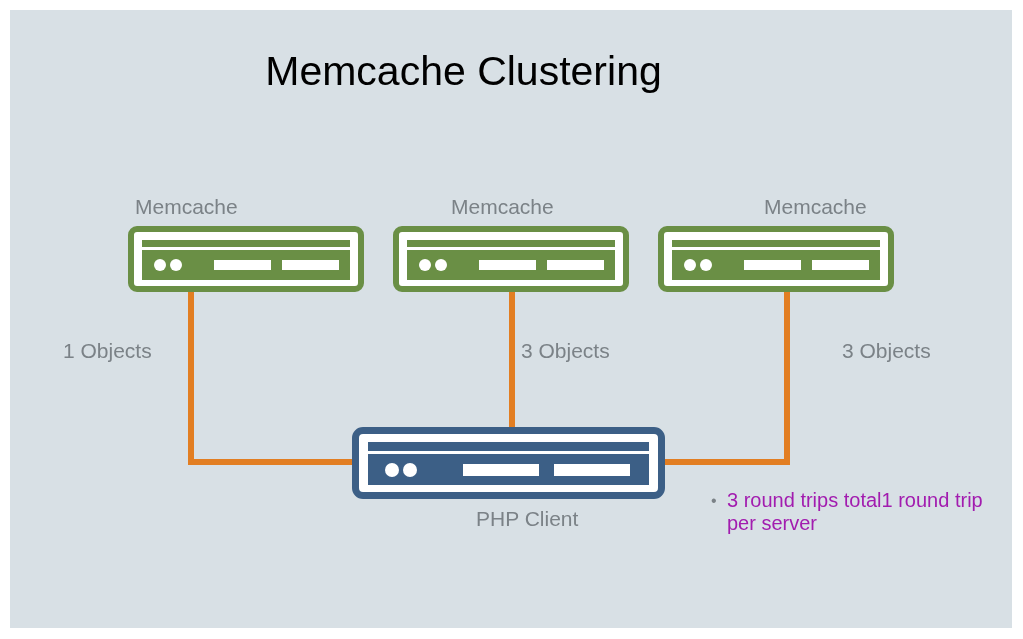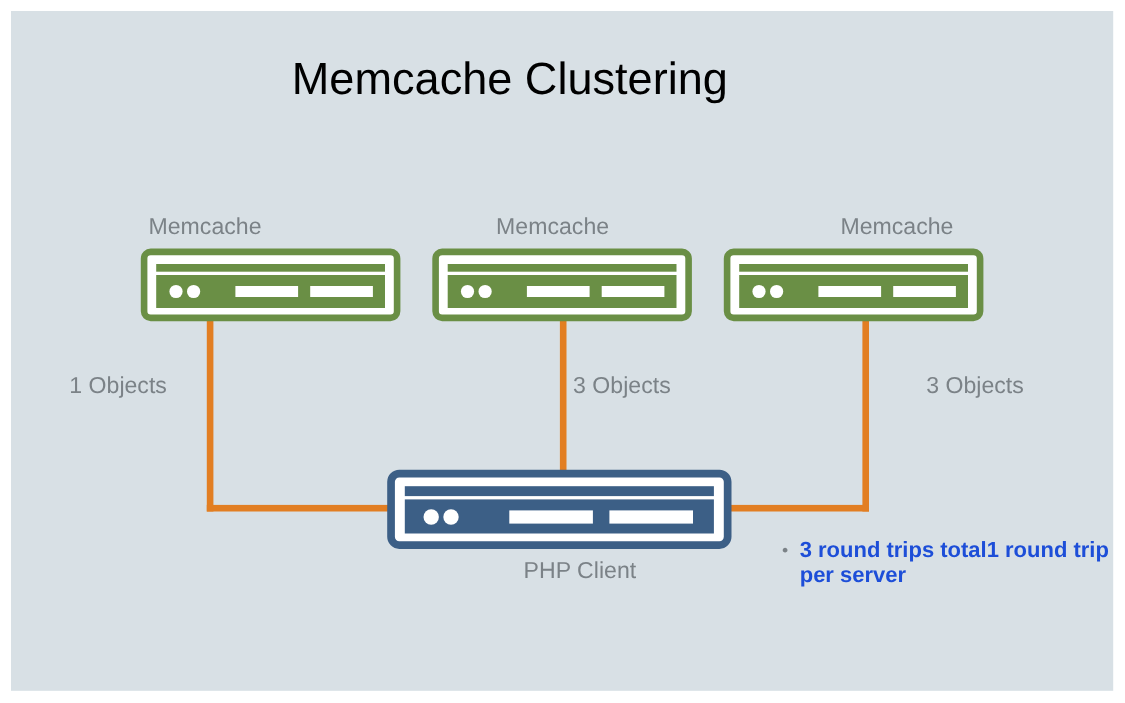--- a/index.html
+++ b/index.html
@@ -11,21 +11,21 @@
              font-size: 41px; color: #000000; }
     .label { position: absolute; font-size: 21px; color: #7b8287; white-space: nowrap; }
     .server { position: absolute; box-sizing: border-box; background: #ffffff;
               border-style: solid; border-radius: 9px; }
     .server .top-bar { position: absolute; }
     .server .main-bar { position: absolute; }
     .server .led { position: absolute; background: #ffffff; border-radius: 50%; }
     .server .slot { position: absolute; background: #ffffff; }
     .conn { position: absolute; background: #e27e22; }
     .bullet-text { position: absolute; left: 727px; top: 489px; font-size: 20px;
-                   color: #1d4ed8; line-height: 23px; width: 290px; font-weight: bold; }
+                   color: #a21caf; line-height: 23px; width: 290px; }
     .bullet-dot { position: absolute; left: 711px; top: 492px; font-size: 16px; color: #7b8287; }
   </style>
 </head>
 <body>
 
 <div class="slide"></div>
 
 <div class="title">Memcache Clustering</div>
 
 <div class="conn" style="left:188px; top:290px; width:6px; height:175px;"></div>

